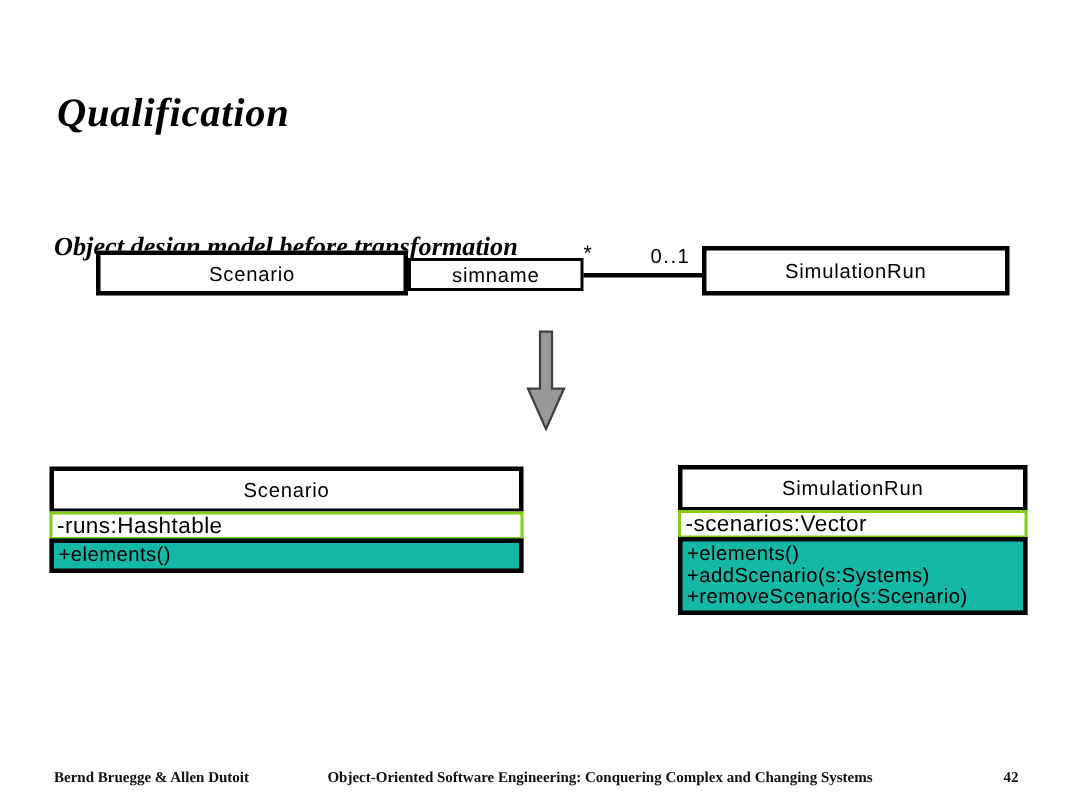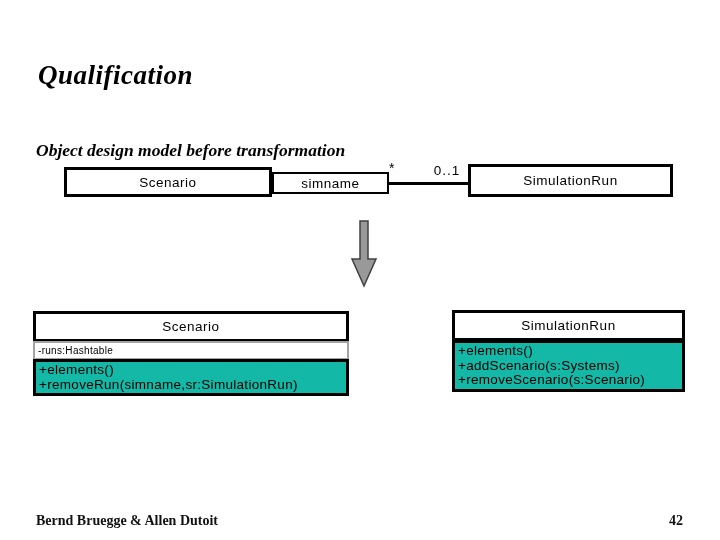--- a/index.html
+++ b/index.html
@@ -10,21 +10,21 @@
   .slide-title {
     position: absolute; left: 38px; top: 28px;
     font-family: "Liberation Serif", serif;
     font-weight: bold; font-style: italic;
     font-size: 27px; color: #000000; letter-spacing: 0.5px; margin-top: 32px;
   }
   .section-heading {
     position: absolute; left: 36px;
     font-family: "Liberation Serif", serif;
     font-weight: bold; font-style: italic;
-    font-size: 17.5px; color: #000000;
+    font-size: 17.5px; color: #000000; margin-top: 14px;
   }
   .heading-before { top: 140px; }
   .heading-after  { top: 287px; }
 
   
   .box { position: absolute; background: #ffffff; display: flex; align-items: center; justify-content: center;
          font-size: 13.5px; color: #000; letter-spacing: 0.5px; }
   .scenario-before   { left: 64px;  top: 167px; width: 208px; height: 30px; border: 3px solid #000; }
   .qualifier-box     { left: 272px; top: 172px; width: 117px; height: 22px; border: 2px solid #000; }
   .simrun-before     { left: 468px; top: 164px; width: 205px; height: 33px; border: 3px solid #000; }
@@ -32,30 +32,30 @@
   .mult-star         { position: absolute; left: 389px; top: 160px; font-size: 14px; color: #000; }
   .mult-01           { position: absolute; left: 430px; top: 163px; width: 34px; text-align: center;
                        font-size: 13.5px; color: #000; letter-spacing: 1px; }
 
   .transform-arrow { position: absolute; left: 350px; top: 220px; }
 
   
   .uml-class { position: absolute; background: #ffffff; color: #000; }
   .uml-title { border: 3px solid #000; height: 31px; line-height: 25px; text-align: center;
                font-size: 13.5px; letter-spacing: 0.5px; background: #fff; }
-  .uml-attrs { border: 2px solid #a3a3a3; margin-top: -1px; padding: 0 3px; font-size: 10px;
+  .uml-attrs { border: 2px solid #84cc16; margin-top: -1px; padding: 0 3px; font-size: 15px;
                line-height: 15px; letter-spacing: 0.3px; background: #fff; }
   .uml-methods { border: 3px solid #000; margin-top: -1px; padding: 1px 3px; font-size: 13.5px;
                  line-height: 14.5px; letter-spacing: 0.3px; background: #14b8a6; }
   .scenario-after { left: 33px;  top: 311px; width: 316px; }
   .simrun-after   { left: 452px; top: 310px; width: 233px; }
 
   
   .footer { position: absolute; left: 0; top: 513px; width: 720px; height: 14px;
-            font-family: "Liberation Serif", serif; font-weight: bold; font-size: 14px; color: #111; }
+            font-family: "Liberation Serif", serif; font-weight: bold; font-size: 10px; color: #111; }
   .footer-left   { position: absolute; left: 36px;  top: 0; white-space: nowrap; }
   .footer-center { position: absolute; left: 400px; top: 0; transform: translateX(-50%); white-space: nowrap; }
   .footer-right  { position: absolute; left: 653px; top: 0; white-space: nowrap; margin-left: 16px; }
 </style>
 </head>
 <body>
 
 <div class="slide">
 
   <div class="slide-title">Qualification</div>
@@ -85,31 +85,34 @@
   </svg>
 
 
   <div class="uml-class scenario-after">
     <div class="uml-title">Scenario</div>
     <div class="uml-attrs">
       <div>-runs:Hashtable</div>
     </div>
     <div class="uml-methods">
       <div>+elements()</div>
-      <div>+removeRun(simname,sr:SimulationRun)</div>
     </div>
   </div>
 
   <div class="uml-class simrun-after">
     <div class="uml-title">SimulationRun</div>
+    <div class="uml-attrs">
+      <div>-scenarios:Vector</div>
+    </div>
     <div class="uml-methods">
       <div>+elements()</div>
       <div>+addScenario(s:Systems)</div>
       <div>+removeScenario(s:Scenario)</div>
     </div>
   </div>
 
   <div class="footer">
     <span class="footer-left">Bernd Bruegge &amp; Allen Dutoit</span>
+    <span class="footer-center">Object-Oriented Software Engineering: Conquering Complex and Changing Systems</span>
     <span class="footer-right">42</span>
   </div>
 
 </div>
 
 </body></html>

